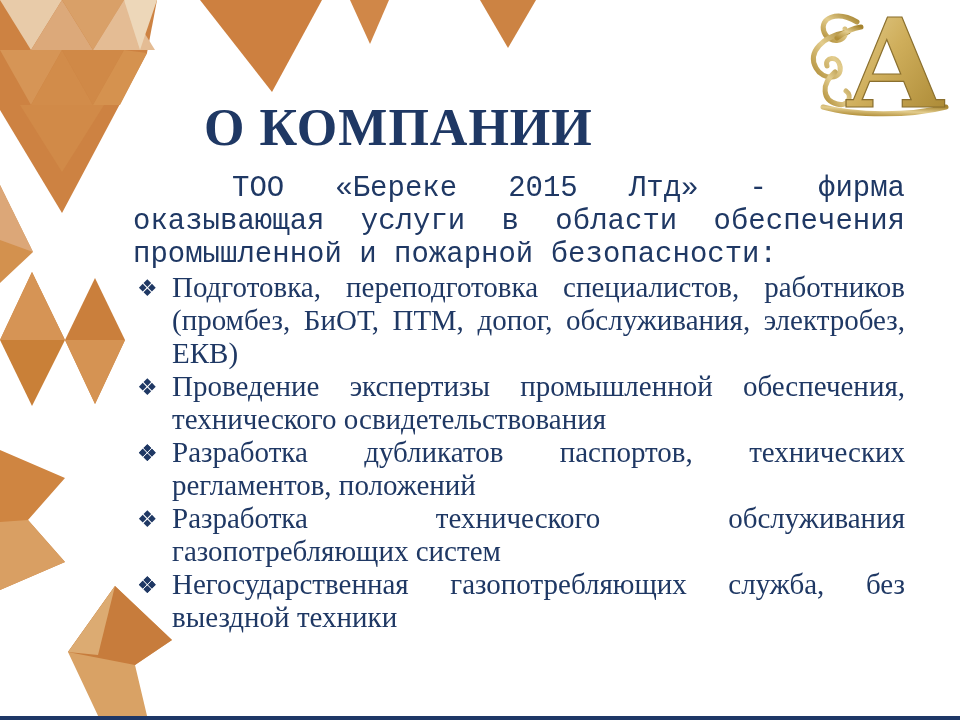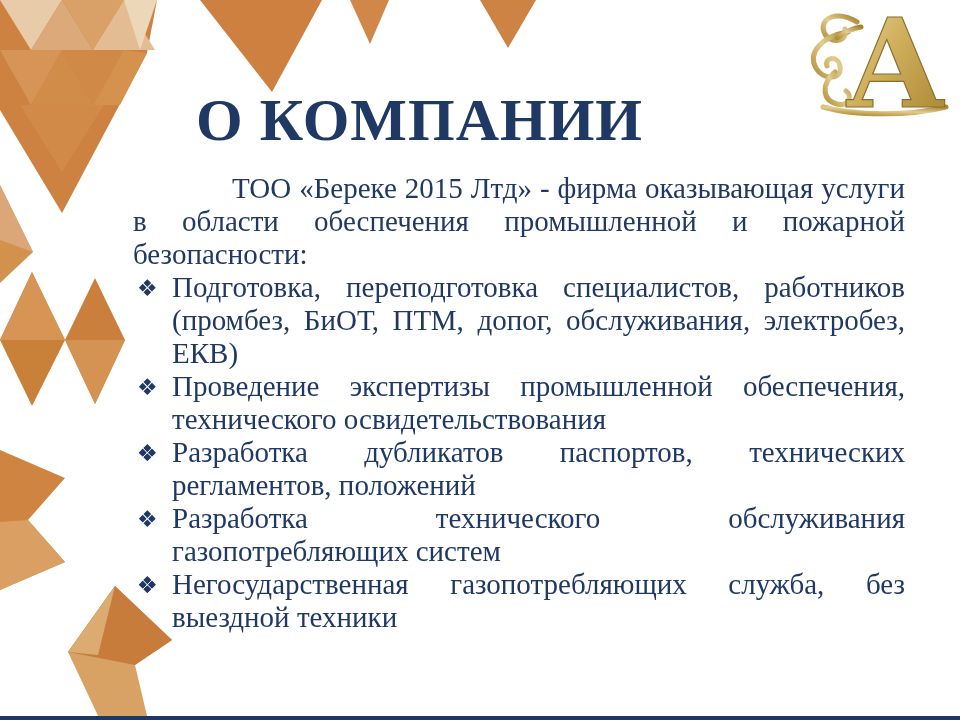--- a/index.html
+++ b/index.html
@@ -3,30 +3,30 @@
 <meta charset="utf-8">
 <style>
   html,body{margin:0;padding:0;background:#888;}
   .slide{
     position:relative;width:960px;height:720px;background:#ffffff;
     overflow:hidden;font-family:"Liberation Serif",serif;
   }
   .deco-svg{position:absolute;left:0;top:0;width:960px;height:720px;pointer-events:none;}
   .logo-svg{position:absolute;left:793px;top:2px;width:162px;height:122px;}
   .title{
-    position:absolute;left:188px;top:84px;margin:8px;
-    font-size:60px;line-height:56px;font-weight:bold;letter-spacing:1px;
+    position:absolute;left:188px;top:84px;margin:16px;
+    font-size:52px;line-height:56px;font-weight:bold;letter-spacing:1px;
     color:#1f3864;white-space:nowrap;
   }
   .body-block{
     position:absolute;left:133px;top:172px;width:772px;
     color:#1f3864;font-size:29px;line-height:33px;
   }
   .intro{
-    margin:0;text-align:justify;text-indent:99px;
+    margin:0;text-align:justify;text-indent:99px;font-family:Liberation Mono, monospace;
   }
   .bullet-list{
     list-style:none;margin:0;padding:0;
   }
   .bullet-item{
     position:relative;padding-left:39px;text-align:justify;
   }
   .bullet-glyph{
     position:absolute;left:4px;top:1px;
     font-family:"DejaVu Sans",sans-serif;font-size:23px;line-height:33px;

